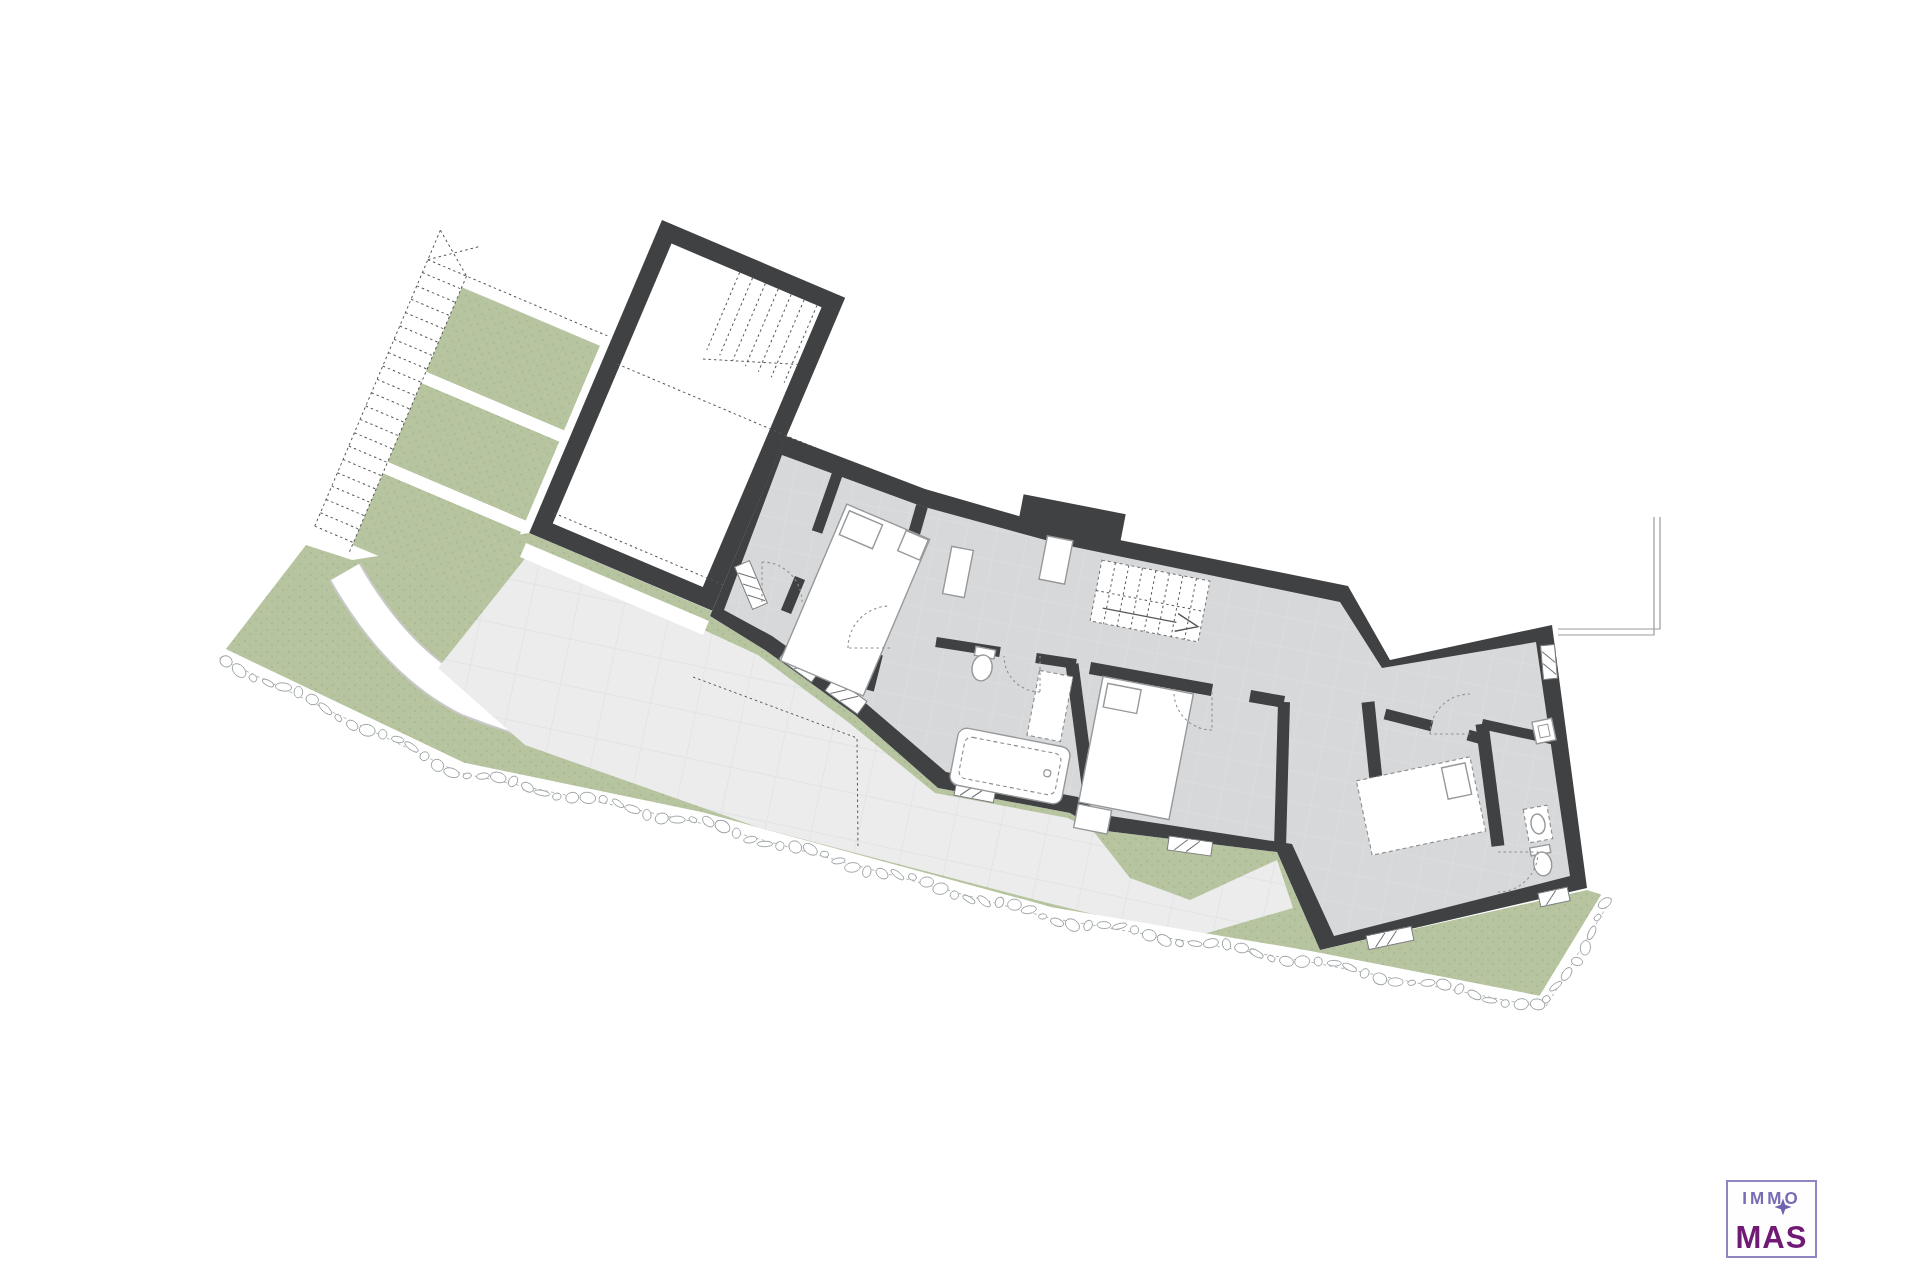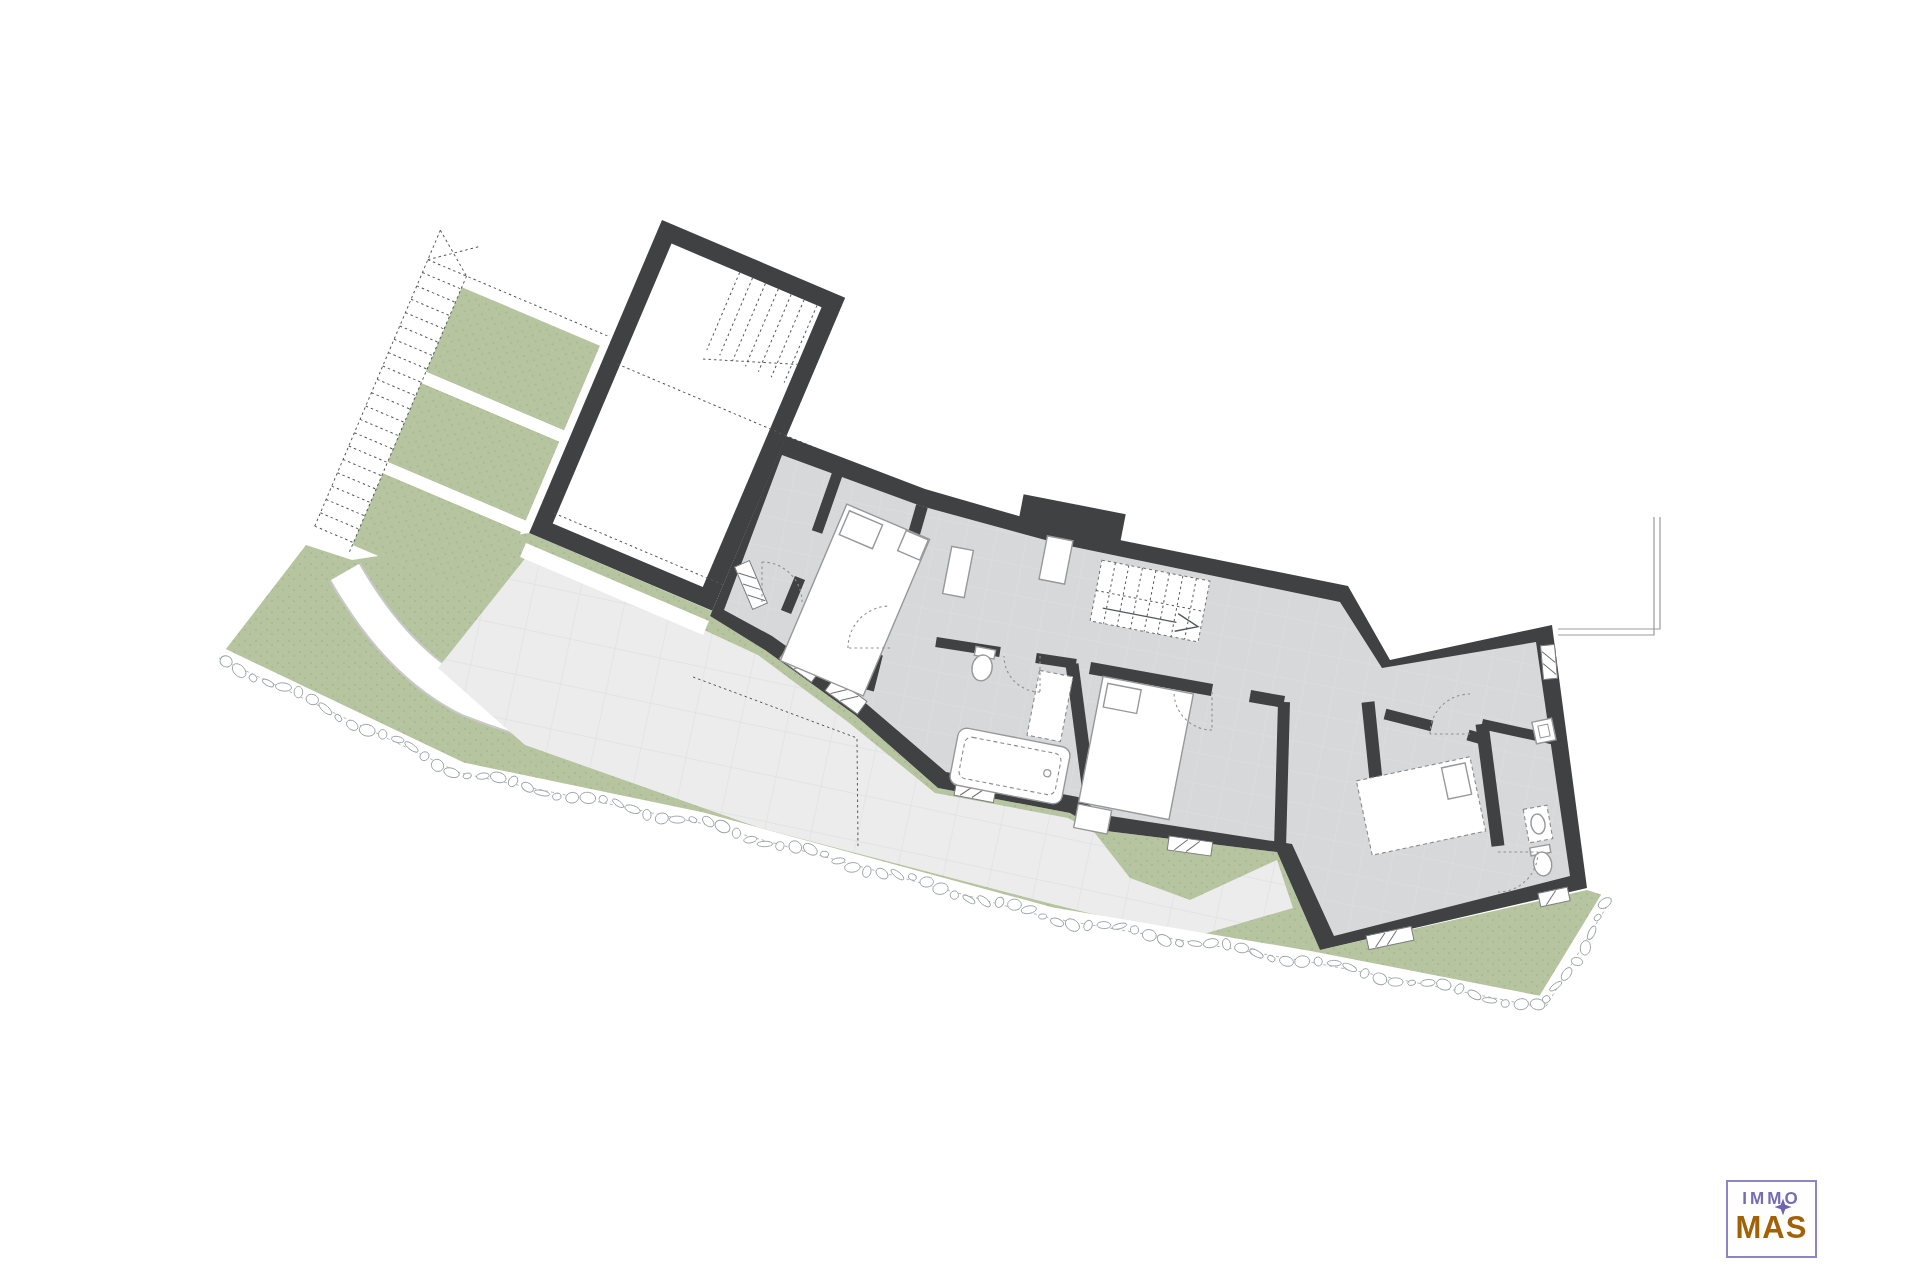--- a/index.html
+++ b/index.html
@@ -10,22 +10,22 @@
   .furn{fill:#ffffff;stroke:#97989a;stroke-width:1.4;}
   .furnD{fill:#ffffff;stroke:#8a8c8e;stroke-width:1.1;stroke-dasharray:4 3;}
   .arc{fill:none;stroke:#8f9092;stroke-width:1.1;stroke-dasharray:2.5 3;}
   .tread{stroke:#55585a;stroke-width:1;stroke-dasharray:2.5 3;fill:none;}
   .hatchline{stroke:#6f7173;stroke-width:1;fill:none;}
   .winbox{fill:#ffffff;stroke:#7b7d7f;stroke-width:1;}
   
   #logo{position:absolute;left:1726px;top:1180px;width:87px;height:74px;
         border:2px solid #8d86c3;background:#fefeff;text-align:center;}
   #logo .l1{margin-top:7px;font-size:17px;font-weight:bold;letter-spacing:3px;color:#756cb4;}
-  #logo .l2{position:relative;margin-top:4px;font-size:31px;line-height:30px;font-weight:bold;
-            letter-spacing:1px;color:#a16207;}
+  #logo .l2{position:relative;margin-top:14px;font-size:31px;line-height:30px;font-weight:bold;
+            letter-spacing:1px;color:#701a75;}
   #logo .star{position:absolute;left:46px;top:16px;}
 </style>
 </head>
 <body>
 
 <div id="stage">
 <svg width="1920" height="1280" viewBox="0 0 1920 1280">
 
   <defs>
     <pattern id="greenTex" width="11" height="11" patternUnits="userSpaceOnUse">

